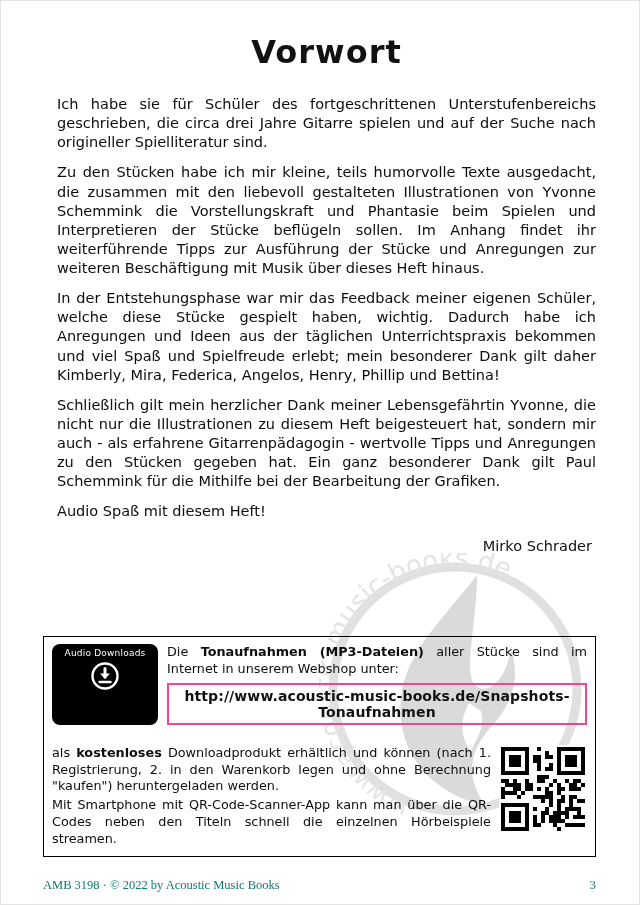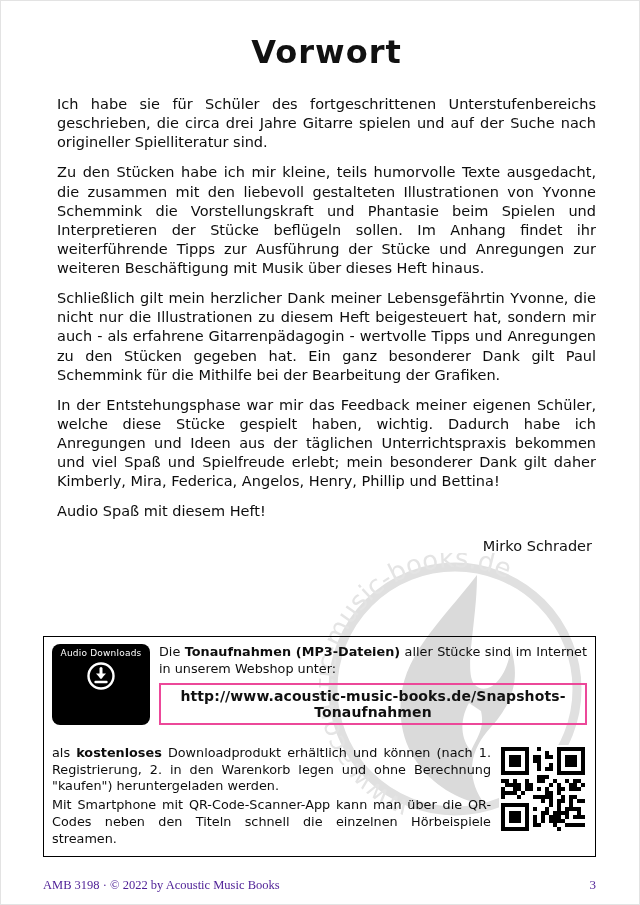--- a/index.html
+++ b/index.html
@@ -51,21 +51,21 @@
     position:absolute;
     left:42px; right:43px;
     bottom:47px;
     border:1px solid #000;
     padding:7px 8px 6px 8px;
     z-index:1;
     background:transparent;
   }
   .box-top { display:flex; align-items:stretch; margin-bottom:4px; }
   .badge {
-    width:98px; min-height:54px;
+    width:106px; min-height:54px;
     background:#000;
     border-radius:8px;
     color:#fff;
     display:flex; flex-direction:column; align-items:center;
     padding:4px 2px 3px 2px;
     margin-right:9px;
     flex:0 0 auto;
   }
   .badge-label { font-size:9px; letter-spacing:0.2px; white-space:nowrap; }
   .badge-icon { margin-top:2px; }
@@ -97,37 +97,37 @@
   
   .footer {
     position:absolute;
     left:42px; right:43px;
     bottom:11px;
     display:flex;
     justify-content:space-between;
     align-items:baseline;
     font-family:"Liberation Serif", serif;
     font-size:12.5px;
-    color:#4c1d95;
+    color:#0f766e;
     z-index:1;
   }
   .page-number { font-size:13px; }
 </style>
 </head>
 <body>
 
 <div class="page">
 
   <h1 class="title">Vorwort</h1>
 
   <div class="body-text">
     <p>Ich habe sie für Schüler des fortgeschrittenen Unterstufenbereichs geschrieben, die circa drei Jahre Gitarre spielen und auf der Suche nach origineller Spielliteratur sind.</p>
     <p>Zu den Stücken habe ich mir kleine, teils humorvolle Texte ausgedacht, die zusammen mit den liebevoll gestalteten Illustrationen von Yvonne Schemmink die Vorstellungskraft und Phantasie beim Spielen und Interpretieren der Stücke beflügeln sollen. Im Anhang findet ihr weiterführende Tipps zur Ausführung der Stücke und Anregungen zur weiteren Beschäftigung mit Musik über dieses Heft hinaus.</p>
+    <p>In der Entstehungsphase war mir das Feedback meiner eigenen Schüler, welche diese Stücke gespielt haben, wichtig. Dadurch habe ich Anregungen und Ideen aus der täglichen Unterrichtspraxis bekommen und viel Spaß und Spielfreude erlebt; mein besonderer Dank gilt daher Kimberly, Mira, Federica, Angelos, Henry, Phillip und Bettina!</p>
     <p>Schließlich gilt mein herzlicher Dank meiner Lebensgefährtin Yvonne, die nicht nur die Illustrationen zu diesem Heft beigesteuert hat, sondern mir auch - als erfahrene Gitarrenpädagogin - wertvolle Tipps und Anregungen zu den Stücken gegeben hat. Ein ganz besonderer Dank gilt Paul Schemmink für die Mithilfe bei der Bearbeitung der Grafiken.</p>
-    <p>In der Entstehungsphase war mir das Feedback meiner eigenen Schüler, welche diese Stücke gespielt haben, wichtig. Dadurch habe ich Anregungen und Ideen aus der täglichen Unterrichtspraxis bekommen und viel Spaß und Spielfreude erlebt; mein besonderer Dank gilt daher Kimberly, Mira, Federica, Angelos, Henry, Phillip und Bettina!</p>
     <p>Audio Spaß mit diesem Heft!</p>
   </div>
 
   <p class="signature">Mirko Schrader</p>
 
   <div class="watermark">
     <svg width="272" height="272" viewBox="0 0 272 272" xmlns="http://www.w3.org/2000/svg">
       <defs>
         <path id="wmcirc" d="M136,258 A122,122 0 1 1 258,136"></path>
       </defs>

